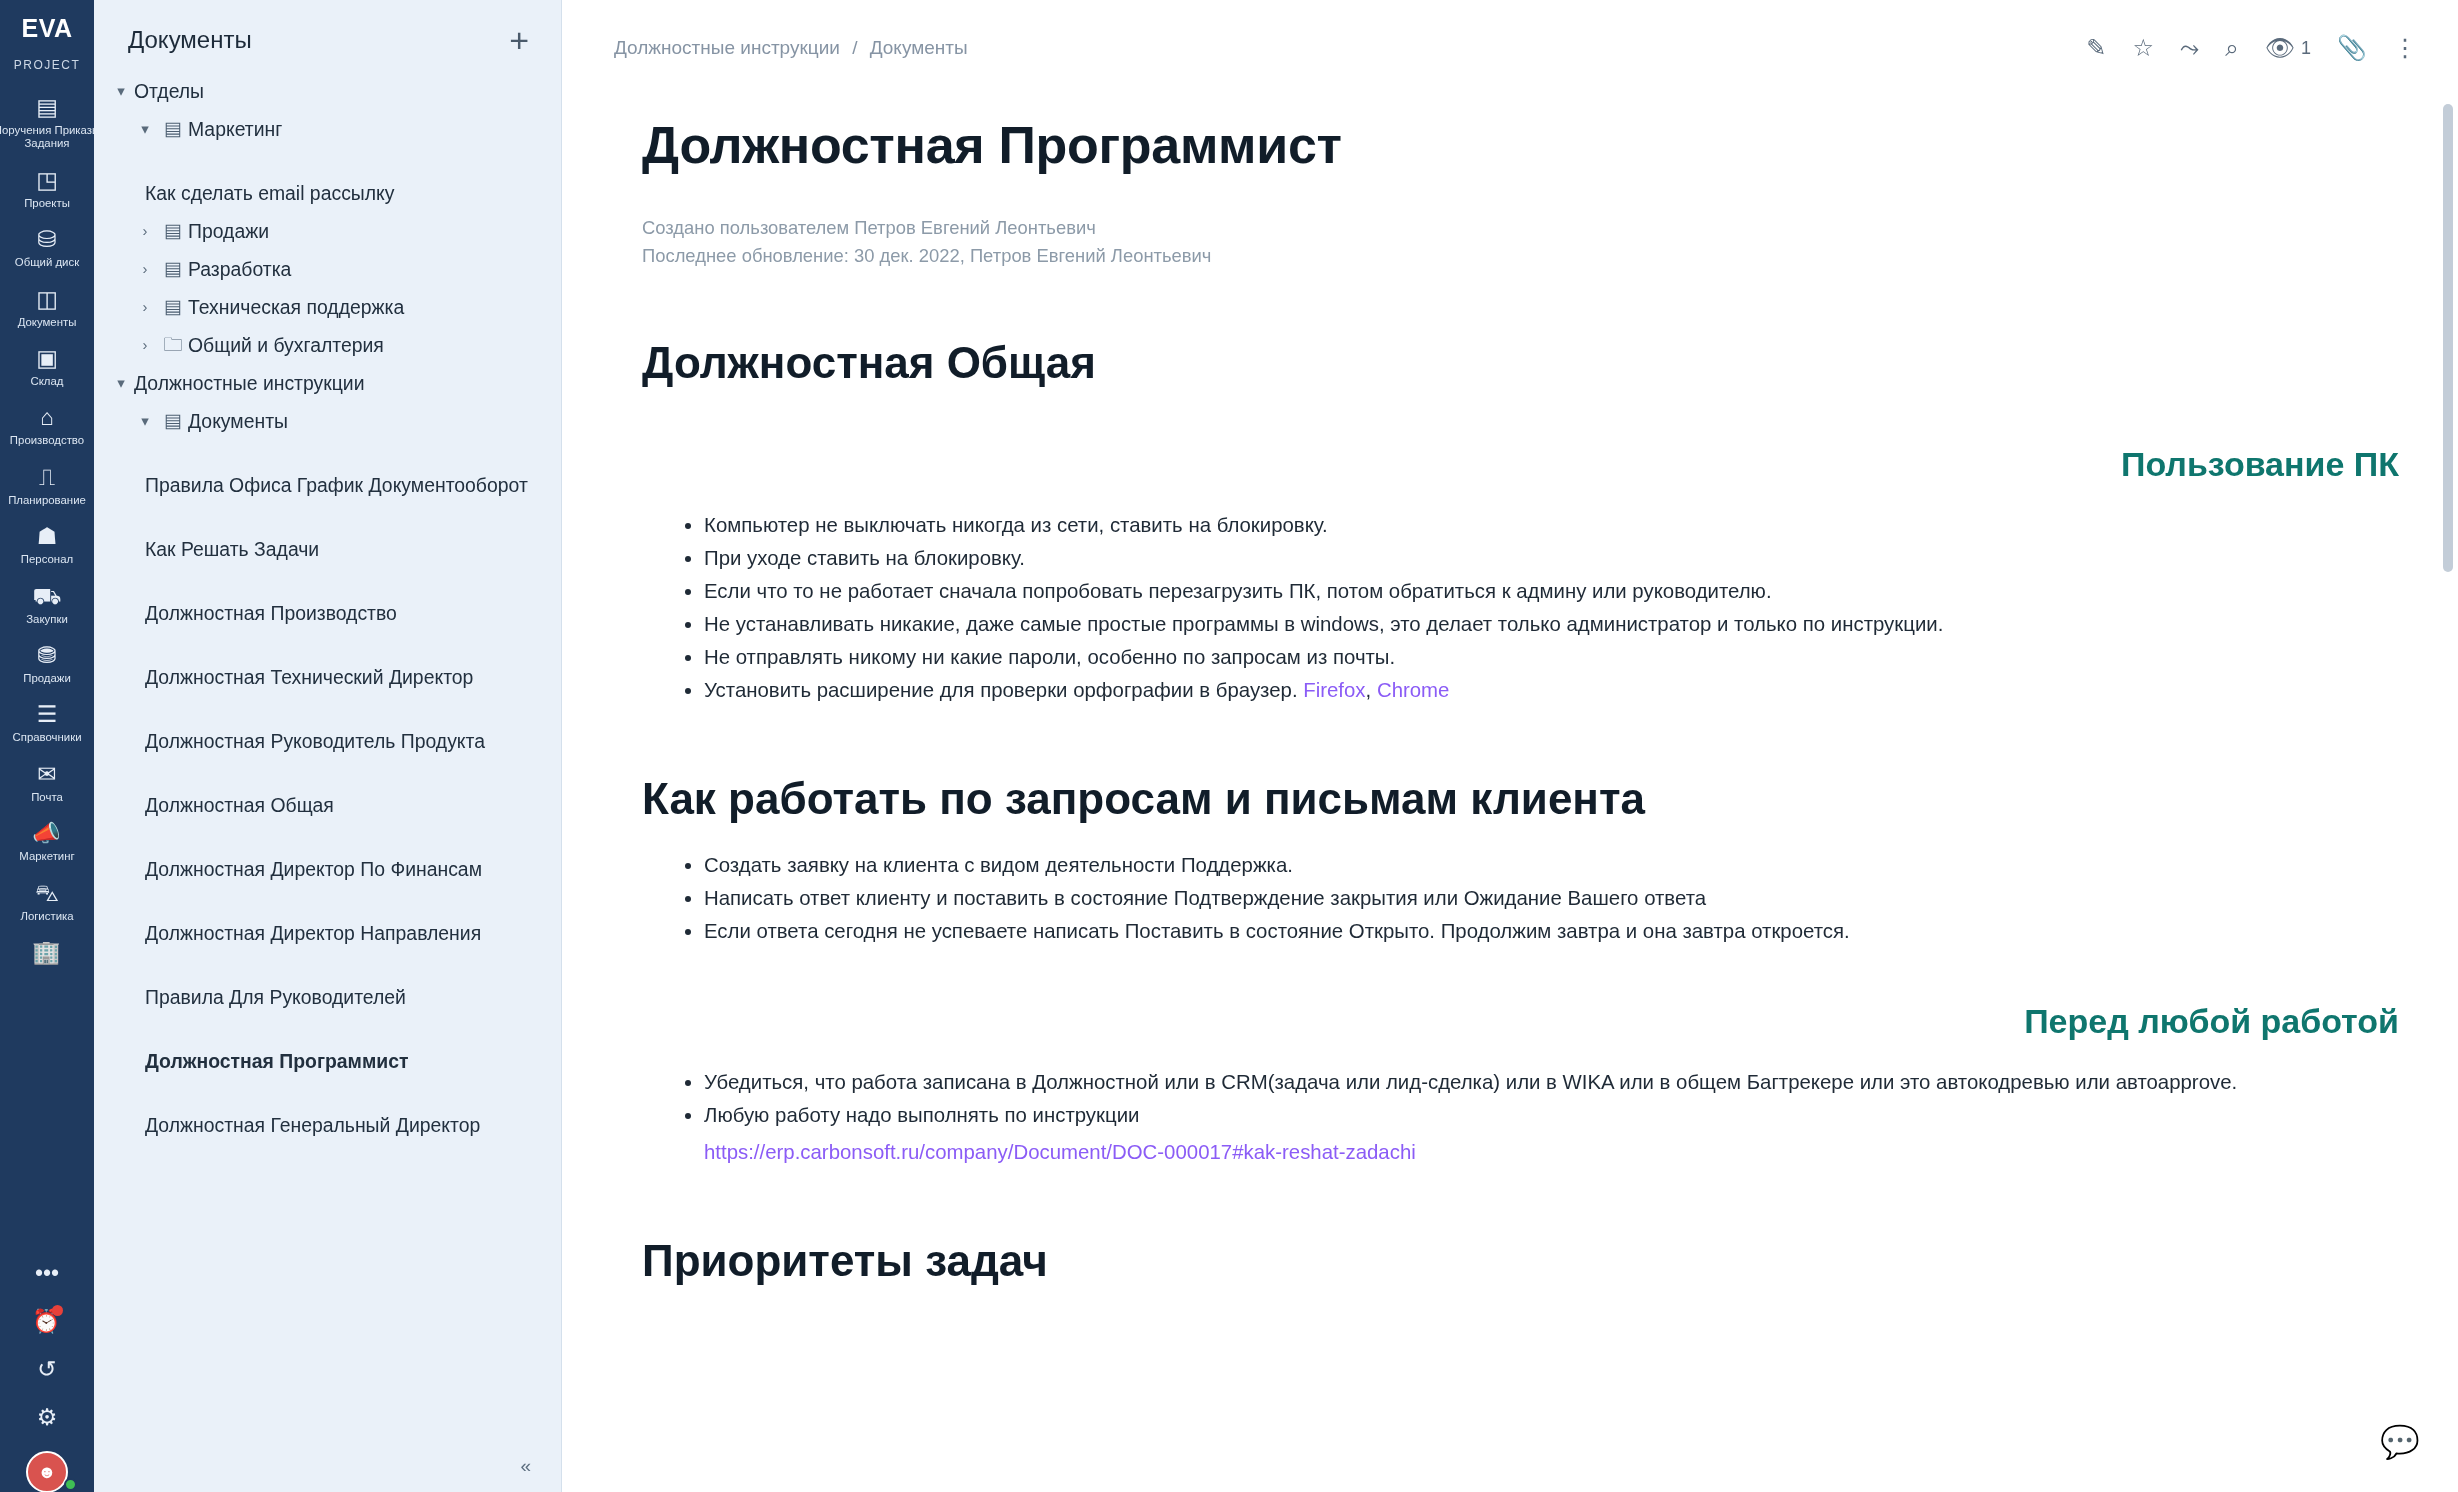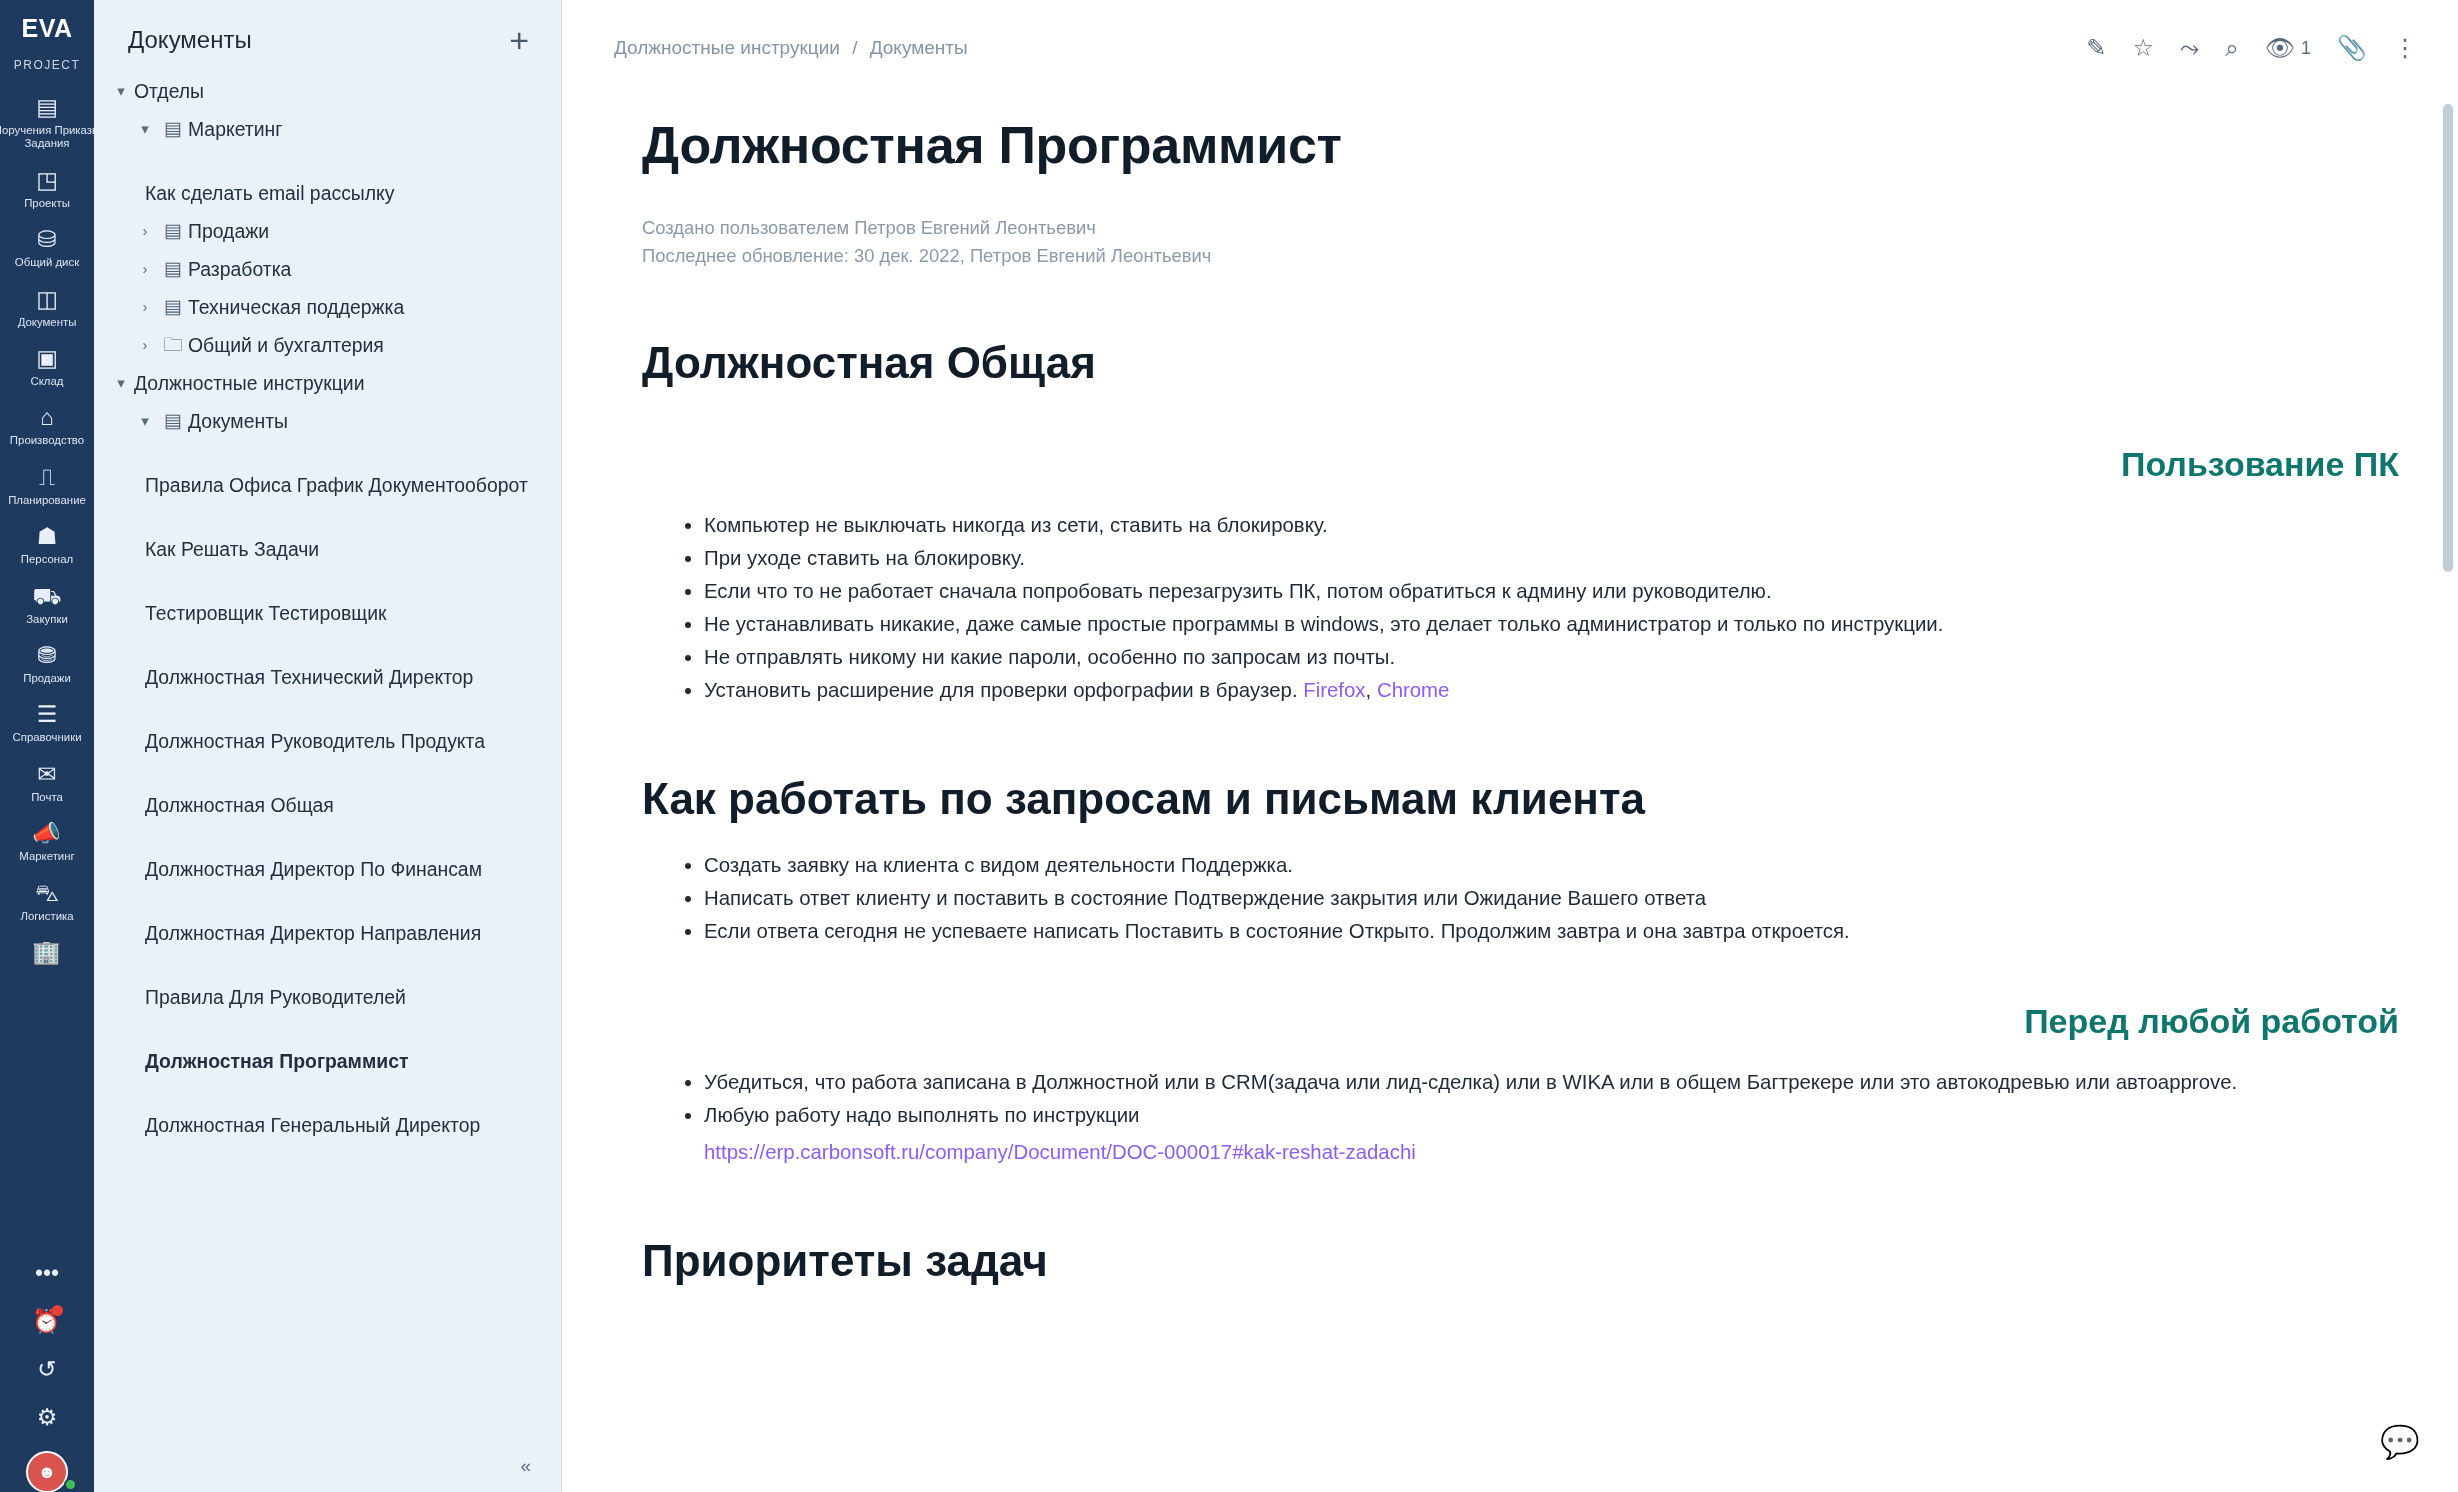--- a/index.html
+++ b/index.html
@@ -284,21 +284,21 @@
         <div class="node lvl2 leaf">
           <span class="caret empty">·</span>
           <span class="nlabel">Правила Офиса График Документооборот</span>
         </div>
         <div class="node lvl2 leaf">
           <span class="caret empty">·</span>
           <span class="nlabel">Как Решать Задачи</span>
         </div>
         <div class="node lvl2 leaf">
           <span class="caret empty">·</span>
-          <span class="nlabel">Тестировщик Тестировщик</span>
+          <span class="nlabel">Должностная Производство</span>
         </div>
         <div class="node lvl2 leaf">
           <span class="caret empty">·</span>
           <span class="nlabel">Должностная Технический Директор</span>
         </div>
         <div class="node lvl2 leaf">
           <span class="caret empty">·</span>
           <span class="nlabel">Должностная Руководитель Продукта</span>
         </div>
         <div class="node lvl2 leaf">

